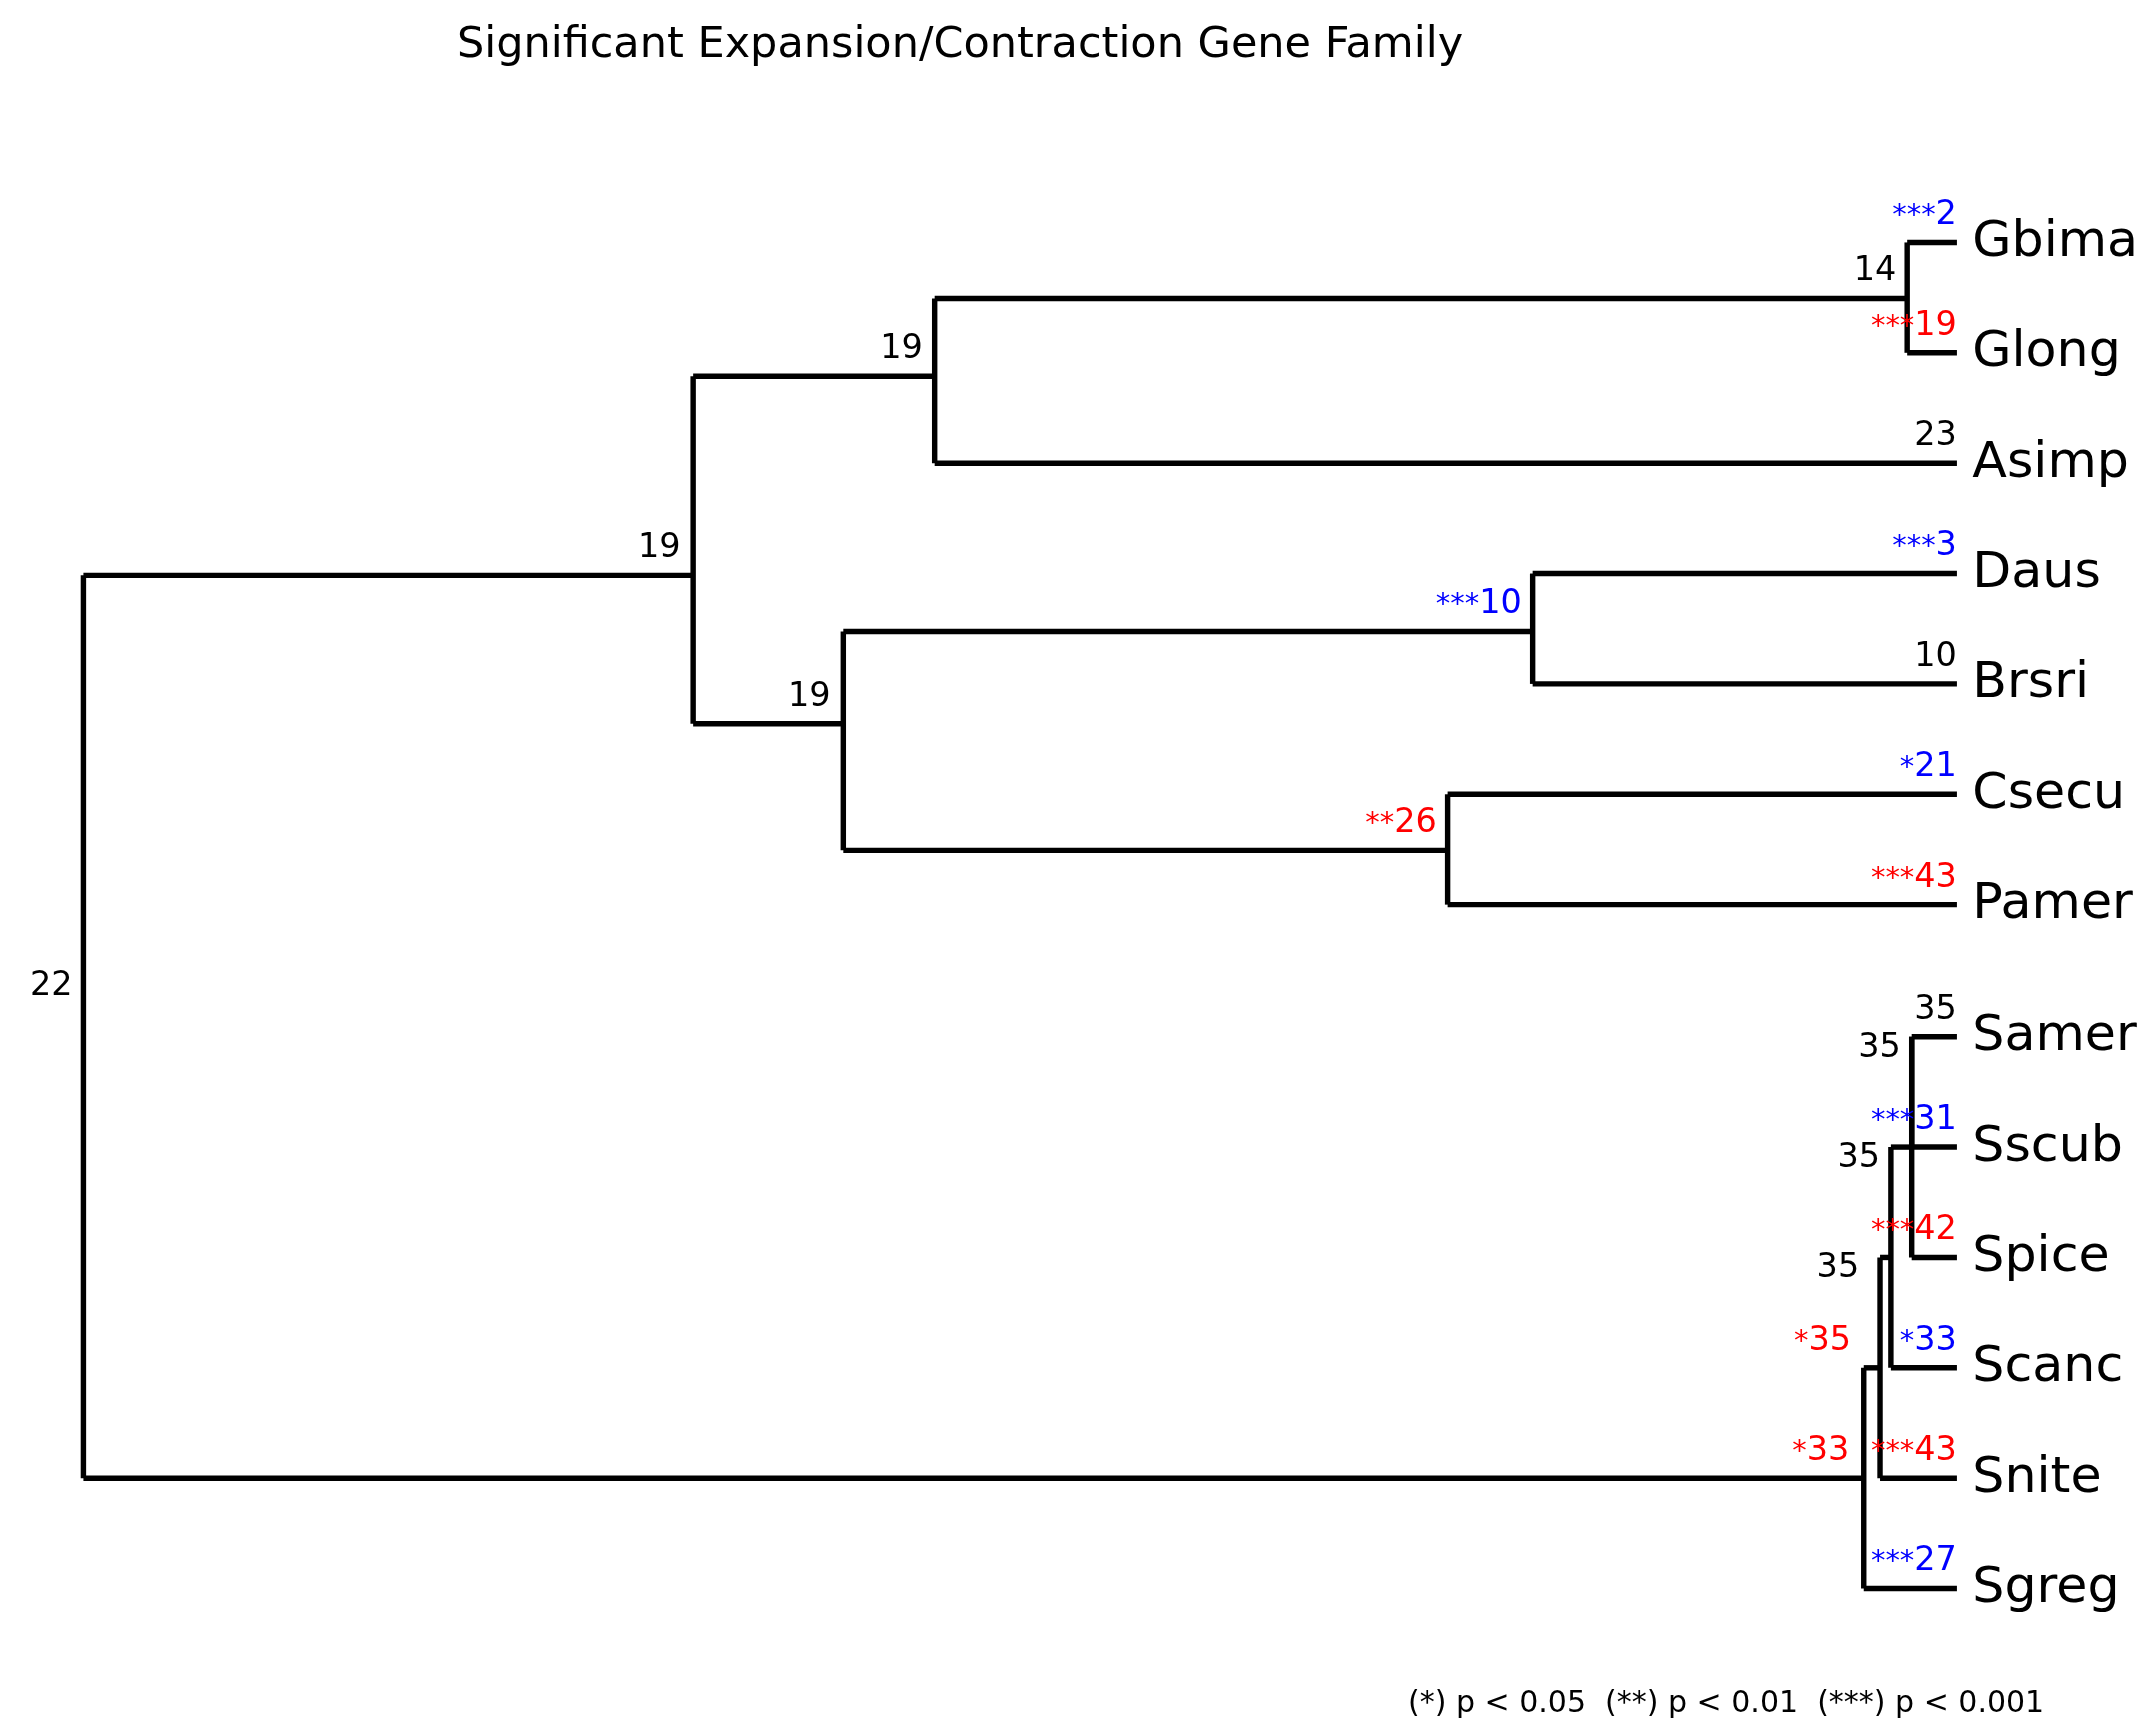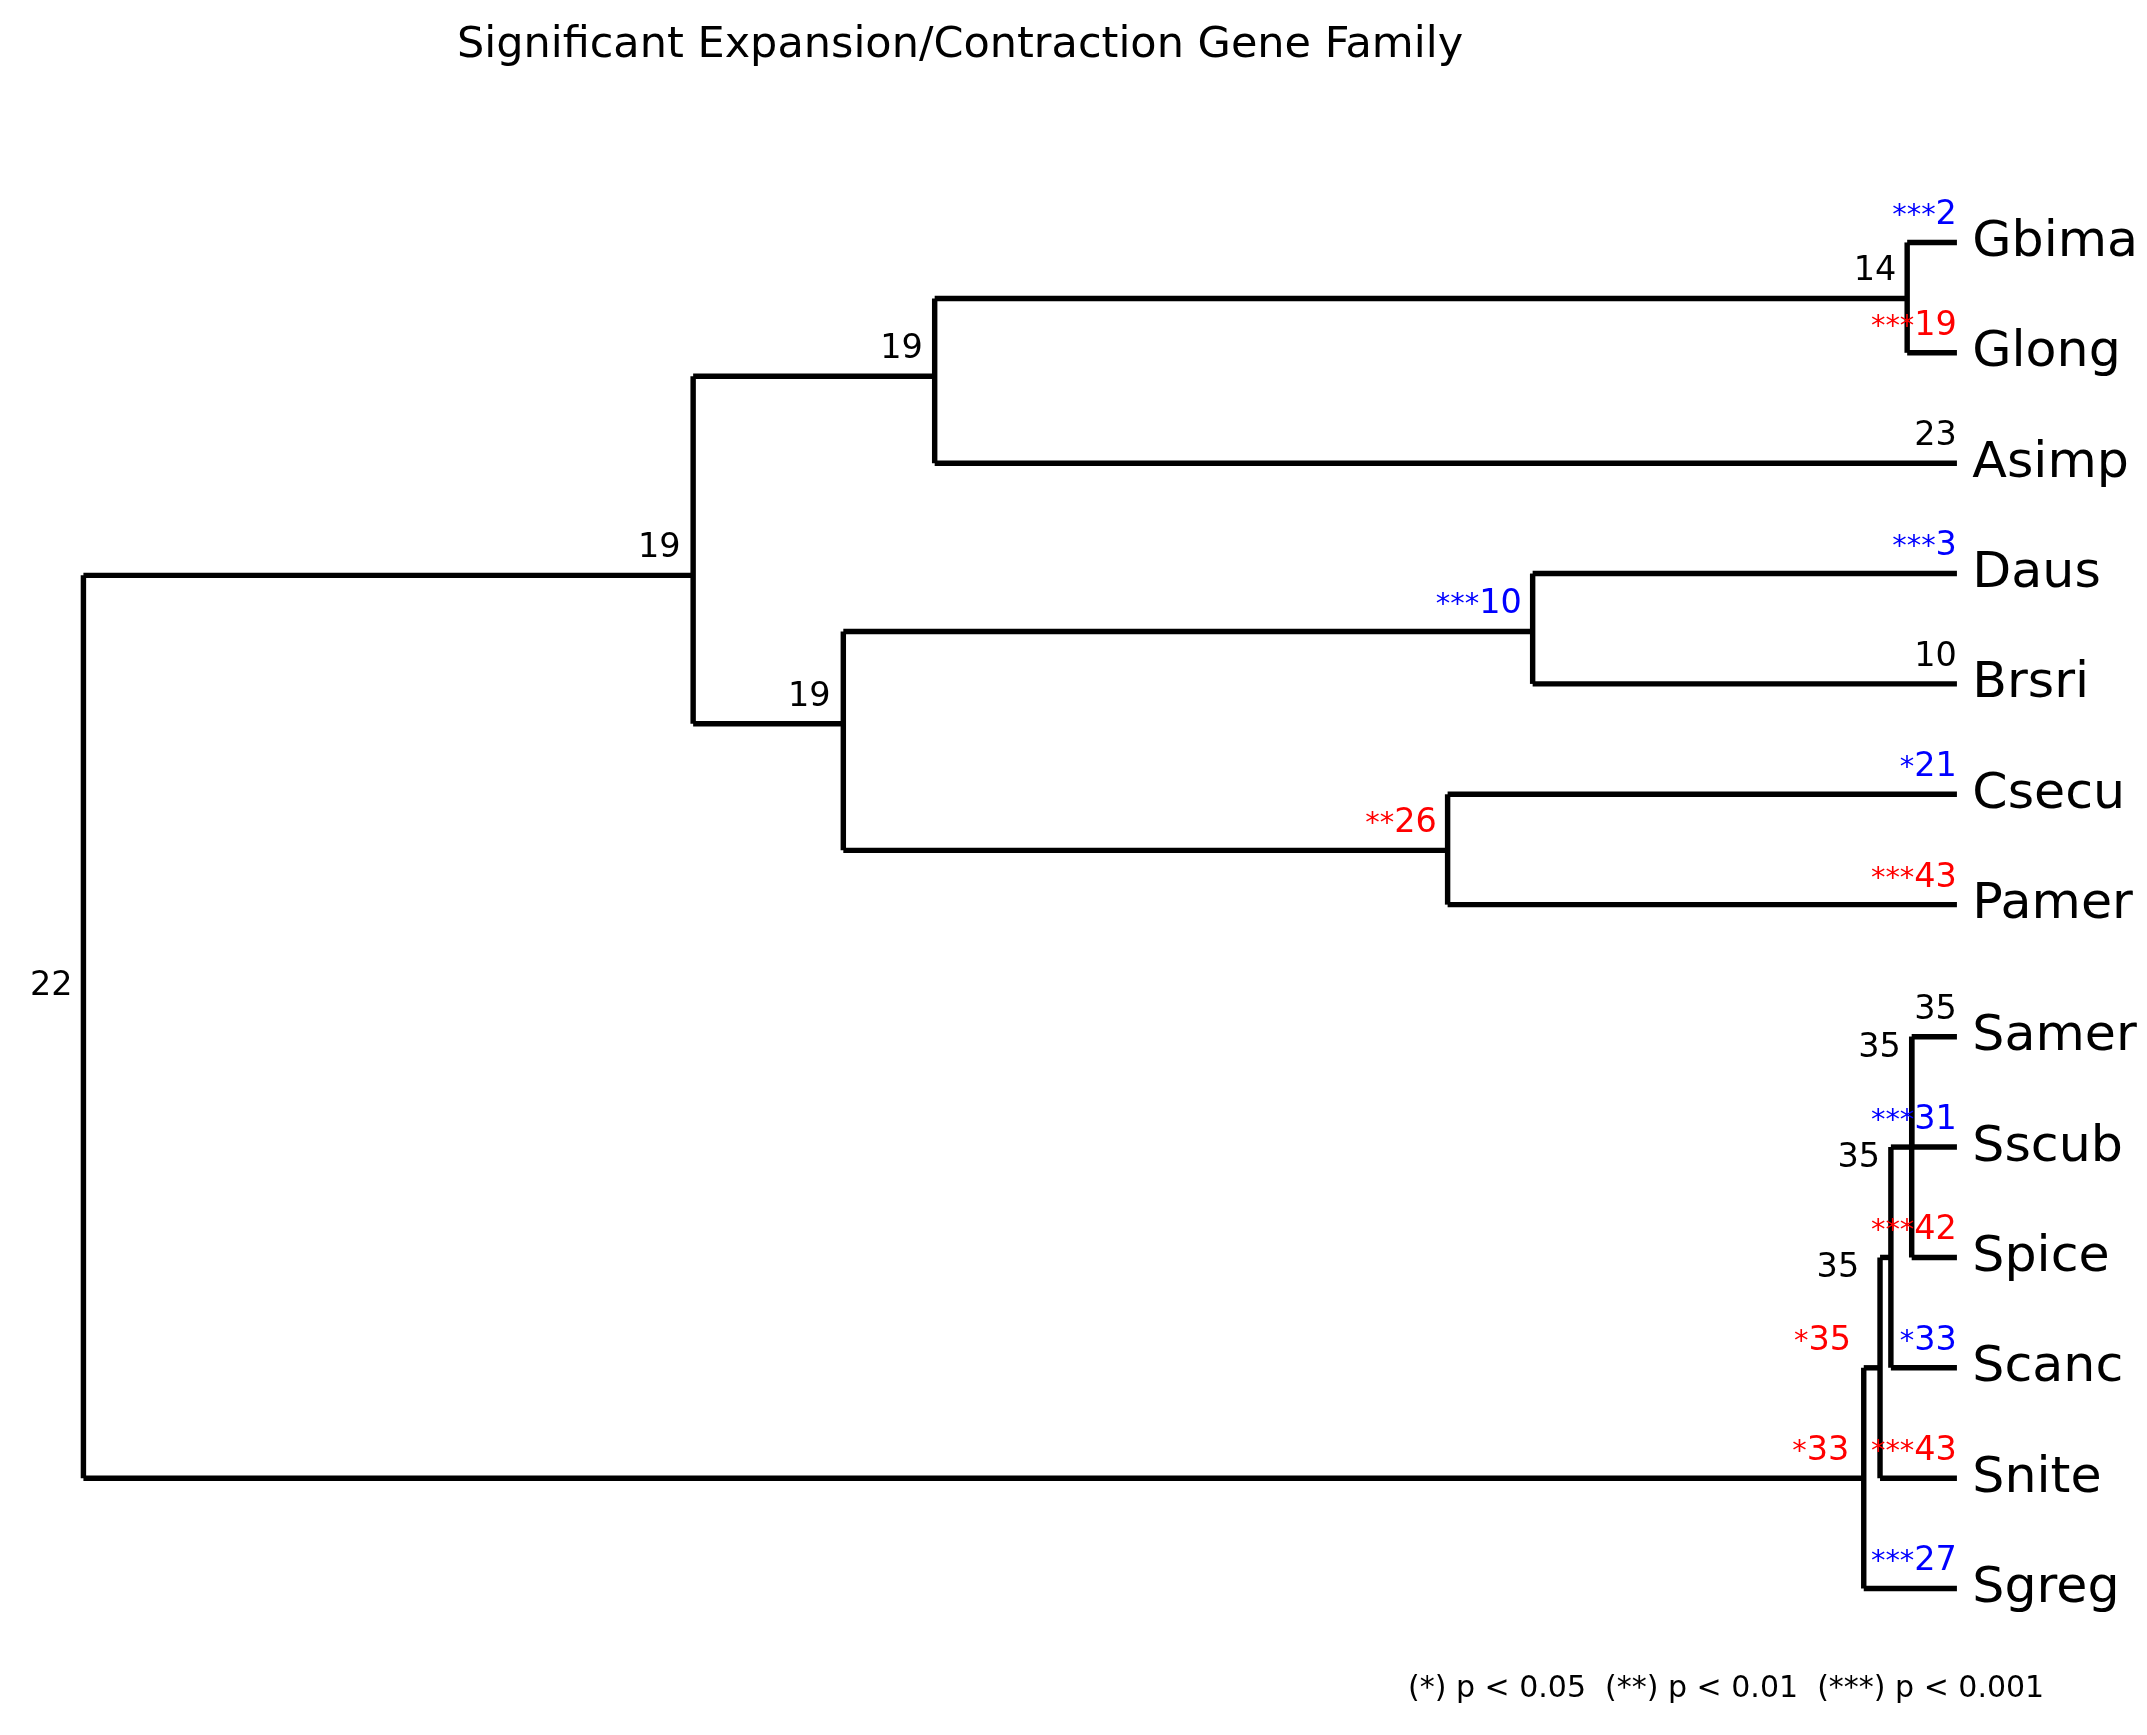--- a/index.html
+++ b/index.html
@@ -59,20 +59,21 @@
     fill: #000000;
   }
   text.num-black { fill: #000000; }
   text.num-blue  { fill: #0000ff; }
   text.num-red   { fill: #ff0000; }
   .legend {
     position: absolute;
     font-size: 30px;
     color: #000000;
     white-space: pre;
+    margin-top: 15px;
   }
 </style>
 </head>
 <body>
 
 <div id="figure">
 
   <div class="title-block">
     <div class="title-line">Significant Expansion/Contraction Gene Family</div>
   </div>

